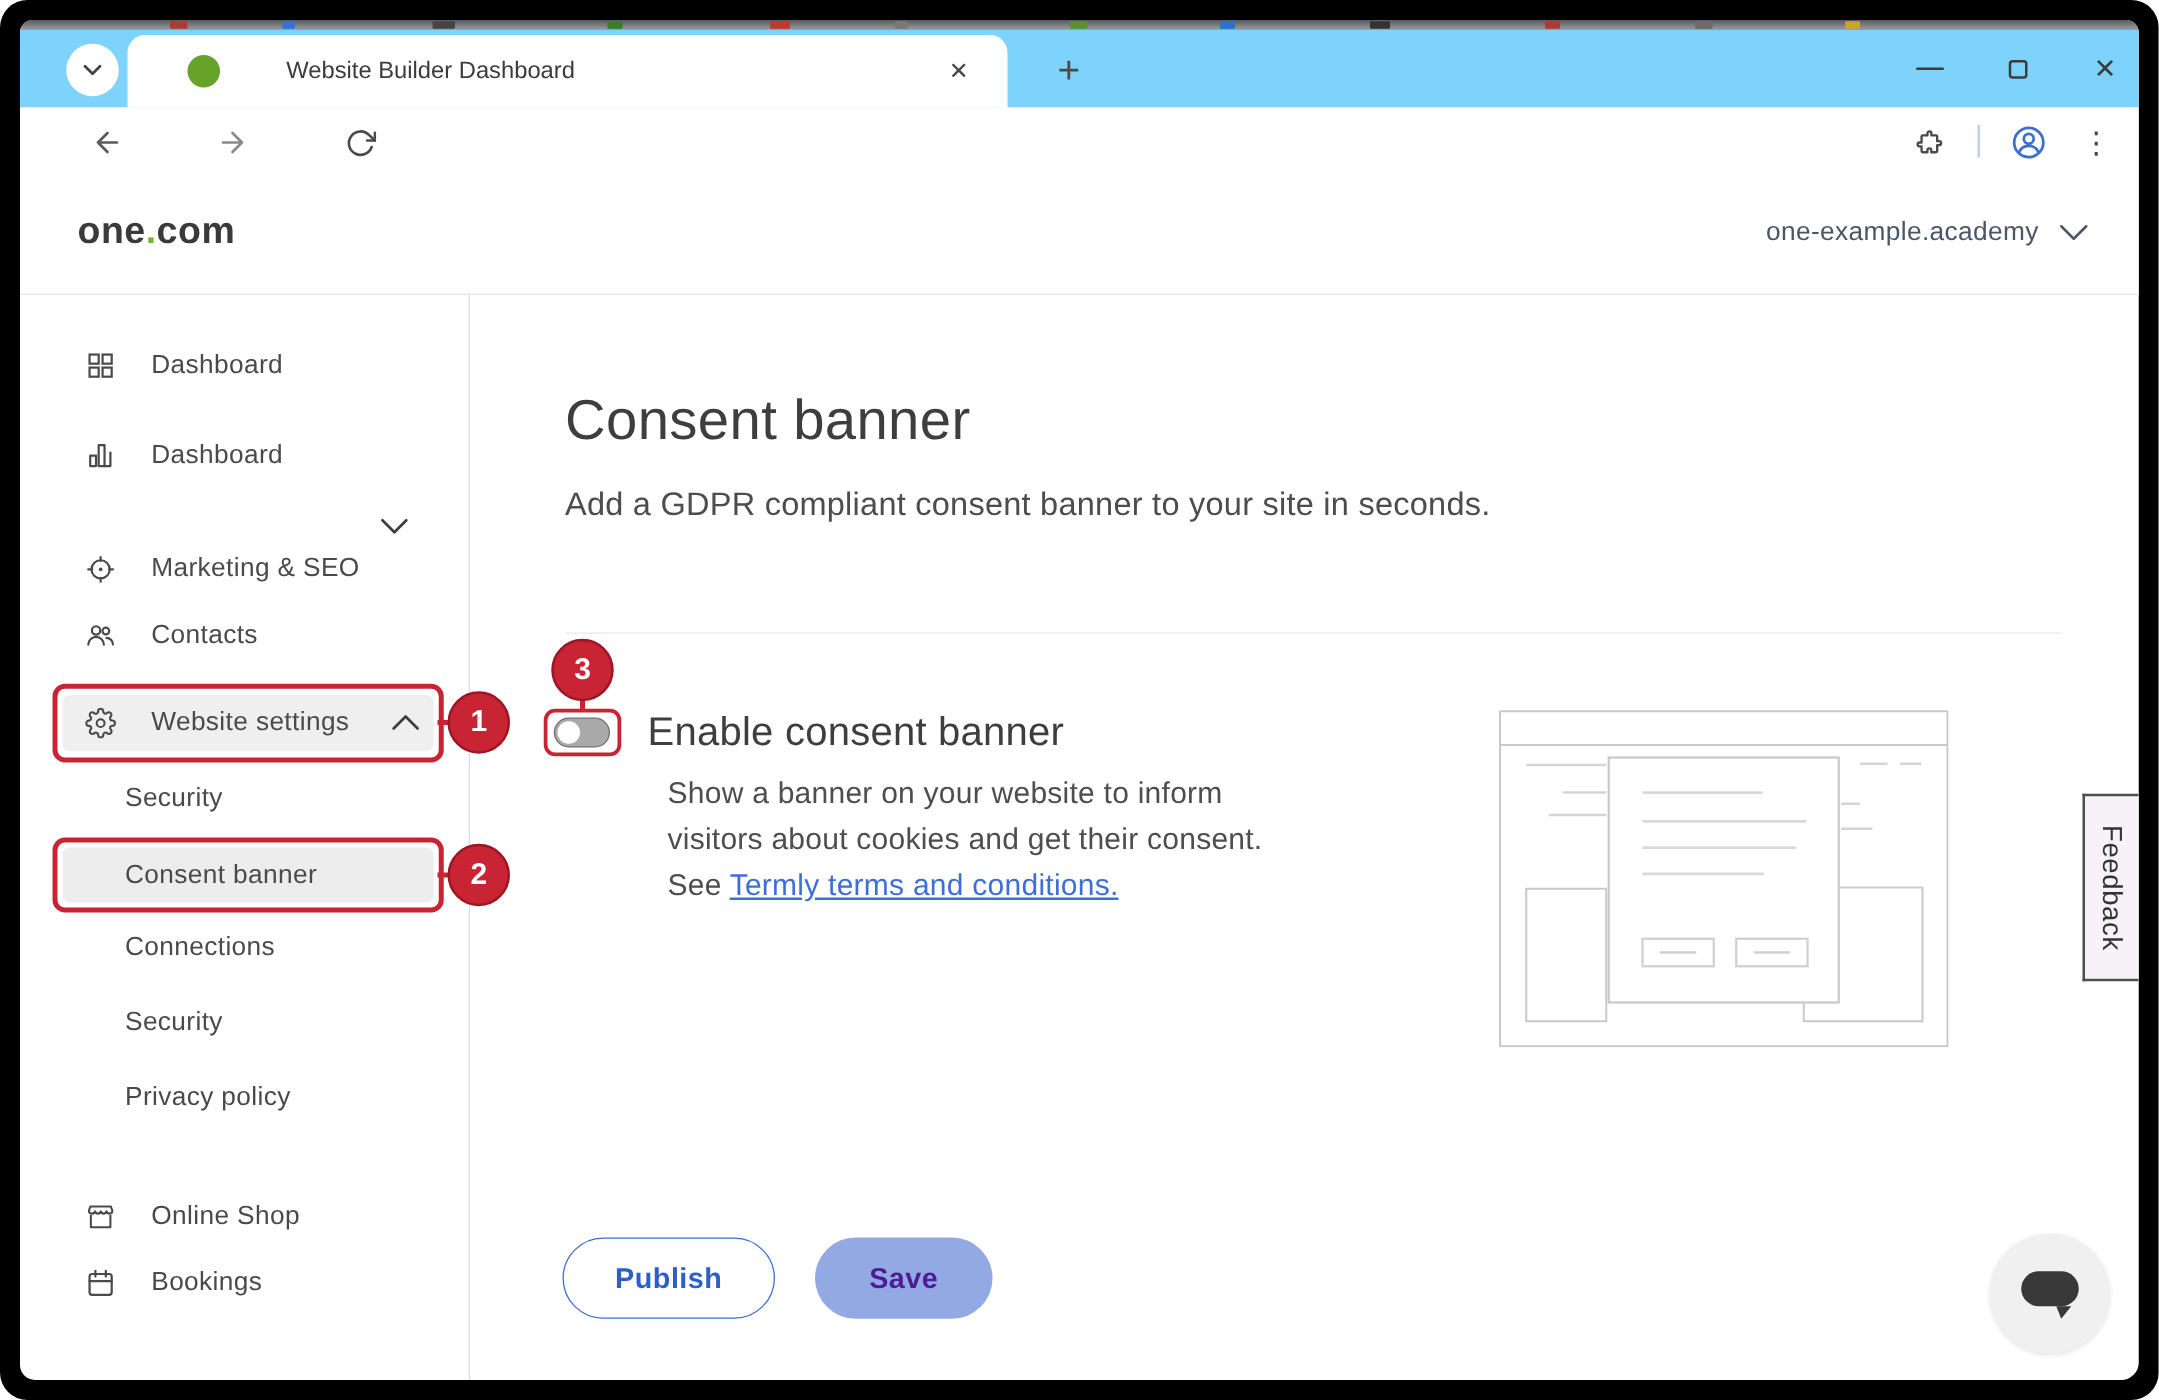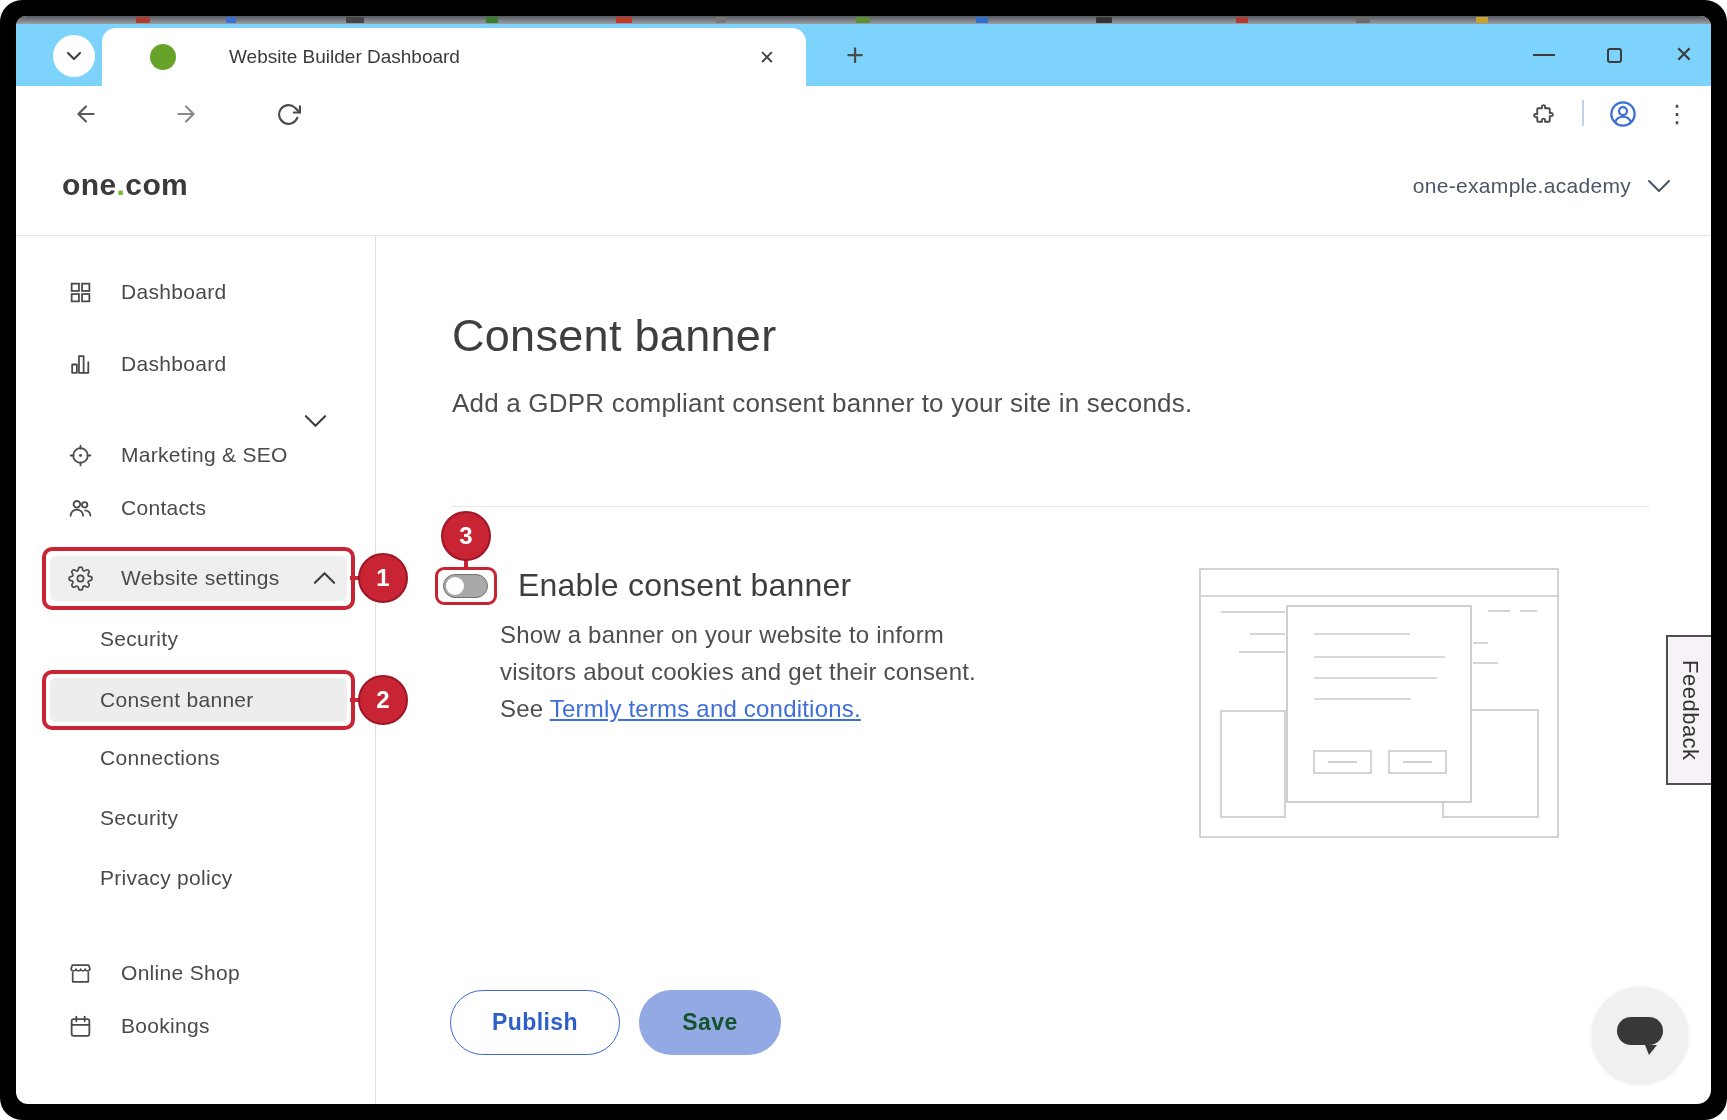--- a/index.html
+++ b/index.html
@@ -55,28 +55,28 @@
   .conn{position:absolute;background:#c92434;z-index:4;}
 
   
   .h1{position:absolute;left:436px;top:294px;font-size:45px;font-weight:500;color:#3e3e3e;letter-spacing:.3px;}
   .subtitle{position:absolute;left:436px;top:372px;font-size:26px;color:#4d4d4d;letter-spacing:.2px;}
   .divider{position:absolute;left:436px;top:490px;width:1198px;height:1px;background:#e7e7e7;}
 
   .toggle{position:absolute;left:427px;top:558px;width:45px;height:24px;border-radius:13px;background:#a9a9a9;border:1.5px solid #717171;cursor:pointer;}
   .knob{position:absolute;left:2px;top:1.5px;width:18px;height:18px;border-radius:50%;background:#fff;}
   .setting-title{position:absolute;left:502px;top:551px;font-size:32px;color:#3e3e3e;letter-spacing:.2px;}
-  .desc{position:absolute;left:484px;top:600px;width:485px;font-size:24px;line-height:37px;color:#4e4e4e;letter-spacing:.2px;}
+  .desc{position:absolute;left:518px;top:600px;width:485px;font-size:24px;line-height:37px;color:#4e4e4e;letter-spacing:.2px;}
   .desc a{color:#3e6fd9;text-decoration:underline;cursor:pointer;}
 
   .illustration{position:absolute;left:1183px;top:552px;}
 
   .btn{position:absolute;top:974px;height:65px;border-radius:33px;display:flex;align-items:center;justify-content:center;font-size:23px;font-weight:600;letter-spacing:.4px;cursor:pointer;}
   .btn-publish{left:434px;width:170px;background:#fff;border:1.5px solid #3a6bd3;color:#2e5fc9;}
-  .btn-save{left:623px;width:142px;background:#93a9e4;color:#14532d;border:none;}
+  .btn-save{left:636px;width:142px;background:#93a9e4;color:#4c1d95;border:none;}
 
   .feedback{position:absolute;left:1650px;top:619px;width:45px;height:150px;background:#f7f2f7;border:2px solid #4f4f4f;border-right:none;display:flex;align-items:center;justify-content:center;writing-mode:vertical-rl;font-size:22px;color:#333;letter-spacing:.5px;cursor:pointer;}
 
   .chat{position:absolute;left:1576px;top:971px;width:96px;height:96px;border-radius:50%;background:#f0f0f0;display:flex;align-items:center;justify-content:center;cursor:pointer;box-shadow:0 1px 4px rgba(0,0,0,.12);}
 </style>
 </head>
 <body>
 
 <div class="stage">
   <div class="screen">

